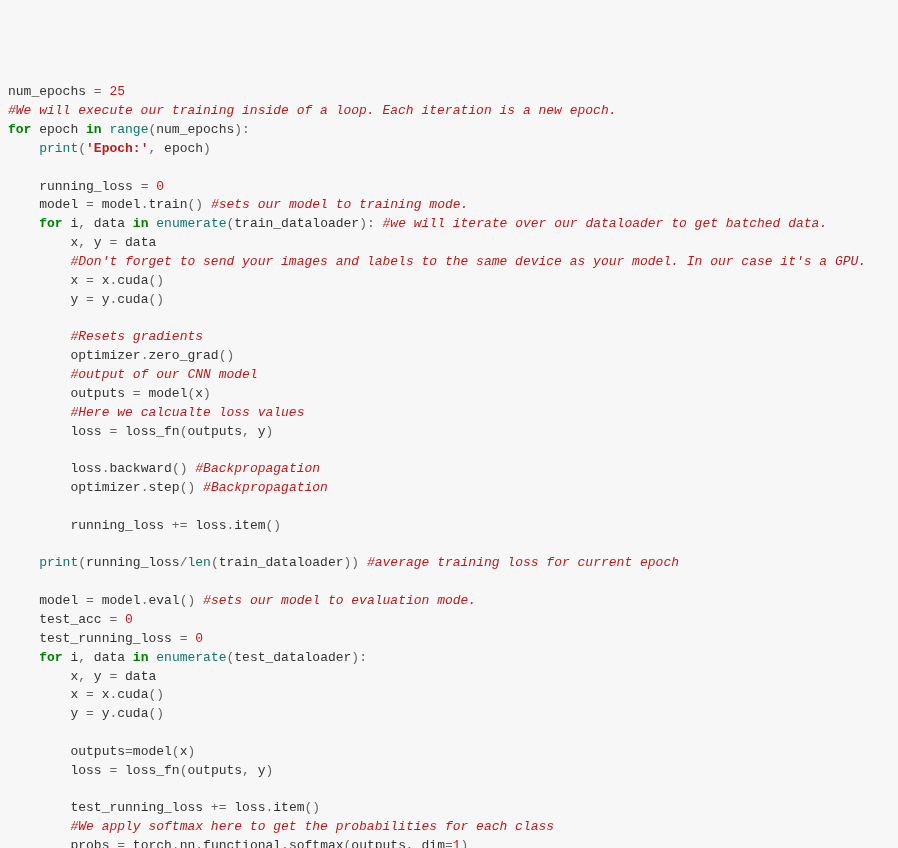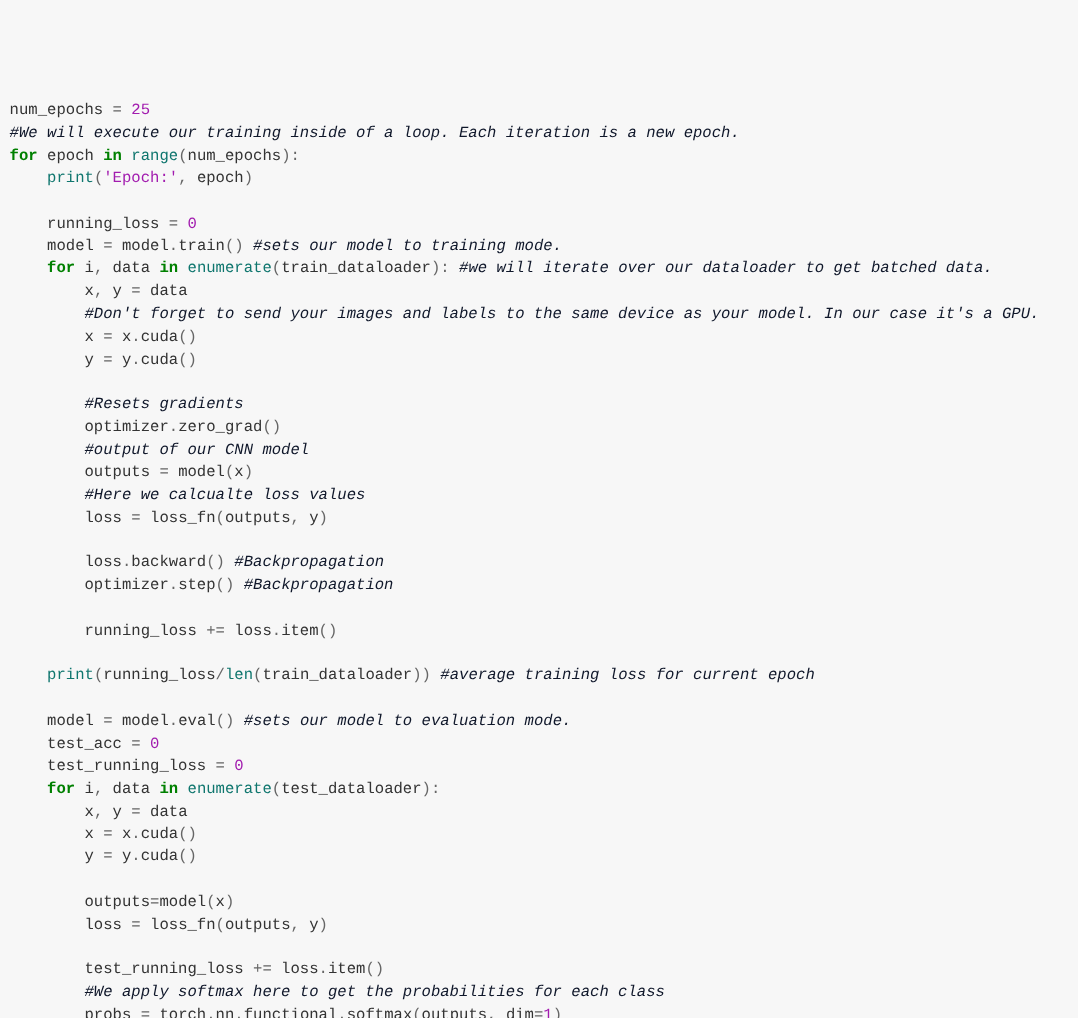--- a/index.html
+++ b/index.html
@@ -15,23 +15,23 @@
     }
     .code-container {
       display: block;
     }
     .line {
       display: block;
       min-height: 1.45em;
     }
     .kw { color: #008000; font-weight: bold; text-align: center; }
     .builtin { color: #0f766e; }
-    .num { color: #a21caf; }
-    .str { color: #a21caf; }
-    .com { color: #0f172a; font-style: italic; }
+    .num { color: #b91c1c; }
+    .str { color: #b91c1c; font-weight: bold; }
+    .com { color: #b91c1c; font-style: italic; }
     .op { color: #666666; }
     .id { color: #333; }
   </style>
 </head>
 <body>
 
 
 
 <div class="code-container" id="code-root"><span class="line"><span class="id">num_epochs</span><span class="op"> = </span><span class="num">25</span></span><span class="line"><span class="com">#We will execute our training inside of a loop. Each iteration is a new epoch.</span></span><span class="line"><span class="kw">for</span><span class="id"> epoch </span><span class="kw">in</span><span class="id"> </span><span class="builtin">range</span><span class="op">(</span><span class="id">num_epochs</span><span class="op">):</span></span><span class="line">    <span class="builtin">print</span><span class="op">(</span><span class="str">'Epoch:'</span><span class="op">, </span><span class="id">epoch</span><span class="op">)</span></span><span class="line">&nbsp;</span><span class="line">    <span class="id">running_loss </span><span class="op">=</span><span class="id"> </span><span class="num">0</span></span><span class="line">    <span class="id">model </span><span class="op">=</span><span class="id"> model</span><span class="op">.</span><span class="id">train</span><span class="op">() </span><span class="com">#sets our model to training mode.</span></span><span class="line">    <span class="kw">for</span><span class="id"> i</span><span class="op">, </span><span class="id">data </span><span class="kw">in</span><span class="id"> </span><span class="builtin">enumerate</span><span class="op">(</span><span class="id">train_dataloader</span><span class="op">): </span><span class="com">#we will iterate over our dataloader to get batched data.</span></span><span class="line">        <span class="id">x</span><span class="op">, </span><span class="id">y </span><span class="op">=</span><span class="id"> data</span></span><span class="line">        <span class="com">#Don't forget to send your images and labels to the same device as your model. In our case it's a GPU.</span></span><span class="line">        <span class="id">x </span><span class="op">=</span><span class="id"> x</span><span class="op">.</span><span class="id">cuda</span><span class="op">()</span></span><span class="line">        <span class="id">y </span><span class="op">=</span><span class="id"> y</span><span class="op">.</span><span class="id">cuda</span><span class="op">()</span></span><span class="line">&nbsp;</span><span class="line">        <span class="com">#Resets gradients</span></span><span class="line">        <span class="id">optimizer</span><span class="op">.</span><span class="id">zero_grad</span><span class="op">()</span></span><span class="line">        <span class="com">#output of our CNN model</span></span><span class="line">        <span class="id">outputs </span><span class="op">=</span><span class="id"> model</span><span class="op">(</span><span class="id">x</span><span class="op">)</span></span><span class="line">        <span class="com">#Here we calcualte loss values</span></span><span class="line">        <span class="id">loss </span><span class="op">=</span><span class="id"> loss_fn</span><span class="op">(</span><span class="id">outputs</span><span class="op">, </span><span class="id">y</span><span class="op">)</span></span><span class="line">&nbsp;</span><span class="line">        <span class="id">loss</span><span class="op">.</span><span class="id">backward</span><span class="op">() </span><span class="com">#Backpropagation</span></span><span class="line">        <span class="id">optimizer</span><span class="op">.</span><span class="id">step</span><span class="op">() </span><span class="com">#Backpropagation</span></span><span class="line">&nbsp;</span><span class="line">        <span class="id">running_loss </span><span class="op">+=</span><span class="id"> loss</span><span class="op">.</span><span class="id">item</span><span class="op">()</span></span><span class="line">&nbsp;</span><span class="line">    <span class="builtin">print</span><span class="op">(</span><span class="id">running_loss</span><span class="op">/</span><span class="builtin">len</span><span class="op">(</span><span class="id">train_dataloader</span><span class="op">)) </span><span class="com">#average training loss for current epoch</span></span><span class="line">&nbsp;</span><span class="line">    <span class="id">model </span><span class="op">=</span><span class="id"> model</span><span class="op">.</span><span class="id">eval</span><span class="op">() </span><span class="com">#sets our model to evaluation mode.</span></span><span class="line">    <span class="id">test_acc </span><span class="op">=</span><span class="id"> </span><span class="num">0</span></span><span class="line">    <span class="id">test_running_loss </span><span class="op">=</span><span class="id"> </span><span class="num">0</span></span><span class="line">    <span class="kw">for</span><span class="id"> i</span><span class="op">, </span><span class="id">data </span><span class="kw">in</span><span class="id"> </span><span class="builtin">enumerate</span><span class="op">(</span><span class="id">test_dataloader</span><span class="op">):</span></span><span class="line">        <span class="id">x</span><span class="op">, </span><span class="id">y </span><span class="op">=</span><span class="id"> data</span></span><span class="line">        <span class="id">x </span><span class="op">=</span><span class="id"> x</span><span class="op">.</span><span class="id">cuda</span><span class="op">()</span></span><span class="line">        <span class="id">y </span><span class="op">=</span><span class="id"> y</span><span class="op">.</span><span class="id">cuda</span><span class="op">()</span></span><span class="line">&nbsp;</span><span class="line">        <span class="id">outputs</span><span class="op">=</span><span class="id">model</span><span class="op">(</span><span class="id">x</span><span class="op">)</span></span><span class="line">        <span class="id">loss </span><span class="op">=</span><span class="id"> loss_fn</span><span class="op">(</span><span class="id">outputs</span><span class="op">, </span><span class="id">y</span><span class="op">)</span></span><span class="line">&nbsp;</span><span class="line">        <span class="id">test_running_loss </span><span class="op">+=</span><span class="id"> loss</span><span class="op">.</span><span class="id">item</span><span class="op">()</span></span><span class="line">        <span class="com">#We apply softmax here to get the probabilities for each class</span></span><span class="line">        <span class="id">probs </span><span class="op">=</span><span class="id"> torch</span><span class="op">.</span><span class="id">nn</span><span class="op">.</span><span class="id">functional</span><span class="op">.</span><span class="id">softmax</span><span class="op">(</span><span class="id">outputs</span><span class="op">, </span><span class="id">dim</span><span class="op">=</span><span class="num">1</span><span class="op">)</span></span></div>
 

